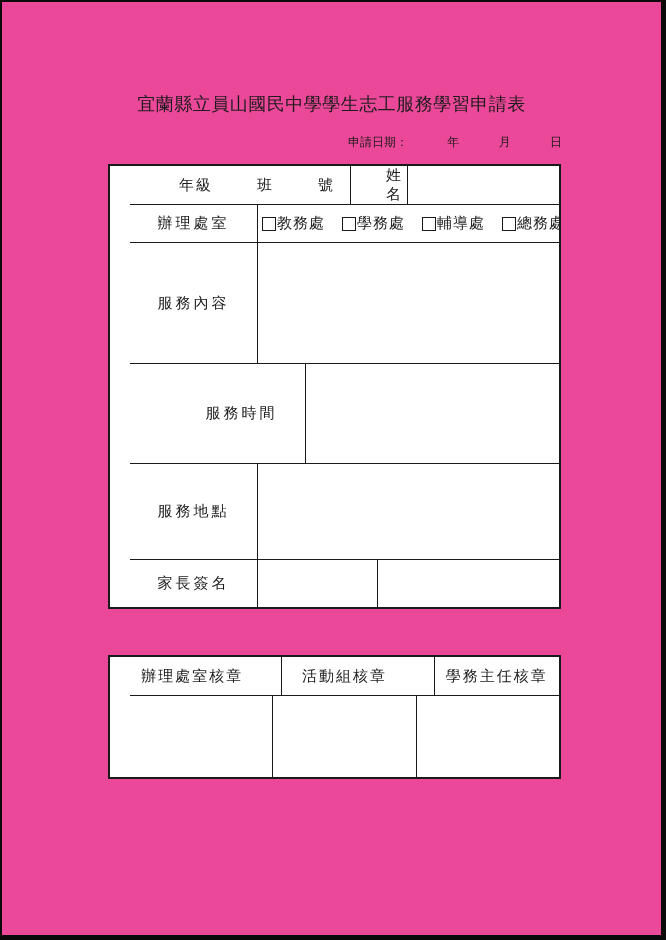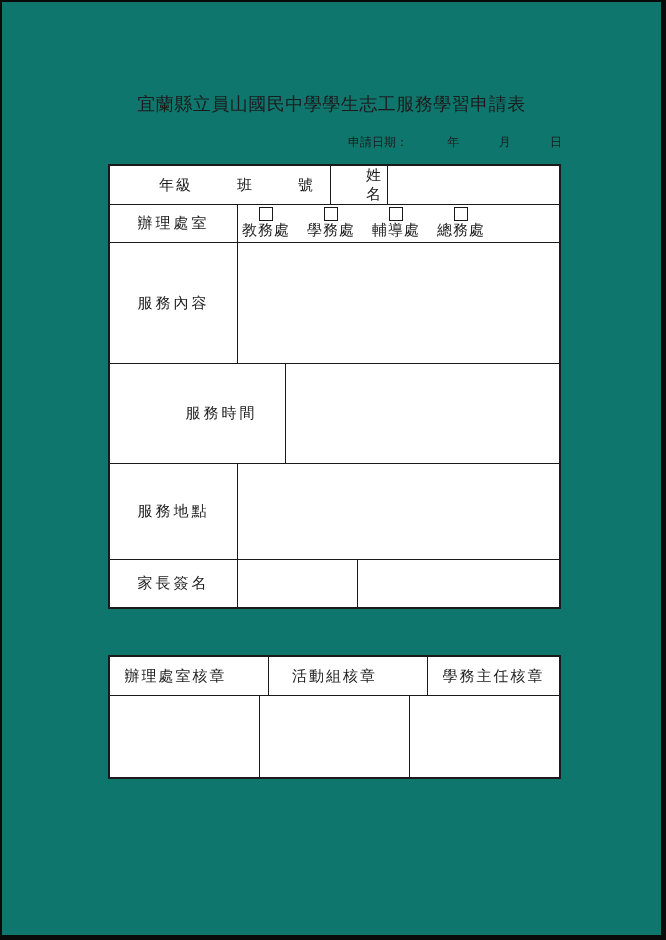--- a/index.html
+++ b/index.html
@@ -4,21 +4,21 @@
 <style>
   html, body {
     margin: 0;
     padding: 0;
     background: #ffffff;
   }
   .page {
     position: relative;
     width: 666px;
     height: 940px;
-    background: #0f766e;
+    background: #ec4899;
     box-sizing: border-box;
     border-top: 2px solid #0a0a0a;
     border-left: 2px solid #0a0a0a;
     border-right: 5px solid #0a0a0a;
     border-bottom: 5px solid #0a0a0a;
     font-family: "Liberation Serif", "DejaVu Serif", serif;
     color: #1b1b1b;
     overflow: hidden;
   }
   .title {
@@ -54,20 +54,21 @@
     flex-direction: column;
   }
   .main-tbl {
     left: 106px;
     top: 162px;
     width: 453px;
   }
   .row {
     display: flex;
     box-sizing: border-box;
+    margin-left: 20px;
   }
   .row + .row {
     border-top: 1px solid #1a1a1a;
   }
   .cell {
     box-sizing: border-box;
     display: flex;
     align-items: center;
     justify-content: center;
     font-size: 15px;
@@ -96,21 +97,20 @@
     flex: 1;
     justify-content: flex-start;
     padding-left: 4px;
     gap: 17px;
     letter-spacing: 1px;
   }
   .opt {
     display: inline-flex;
     align-items: center;
     white-space: nowrap;
-    flex-direction: column;
   }
   .checkbox {
     display: inline-block;
     width: 12px;
     height: 12px;
     border: 1px solid #1a1a1a;
     background: #fff;
     margin-right: 1px;
     flex: 0 0 auto;
   }

